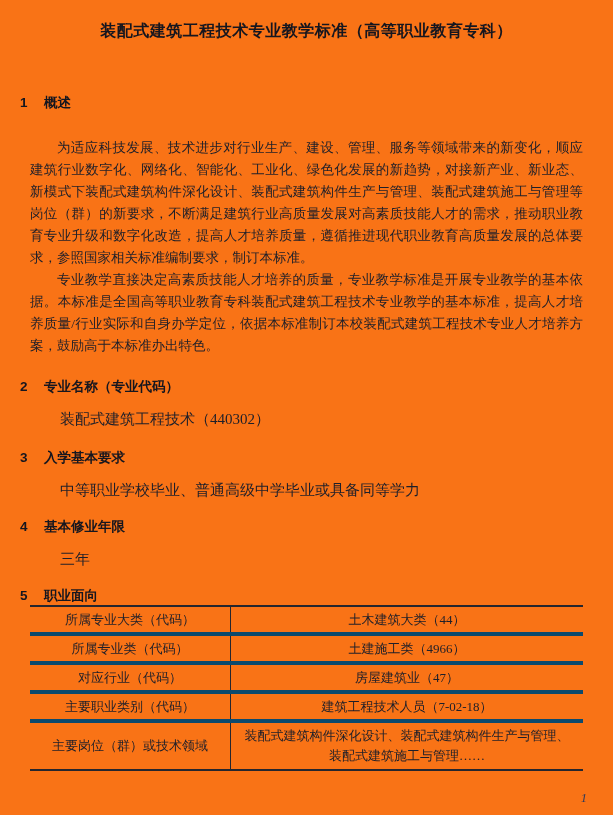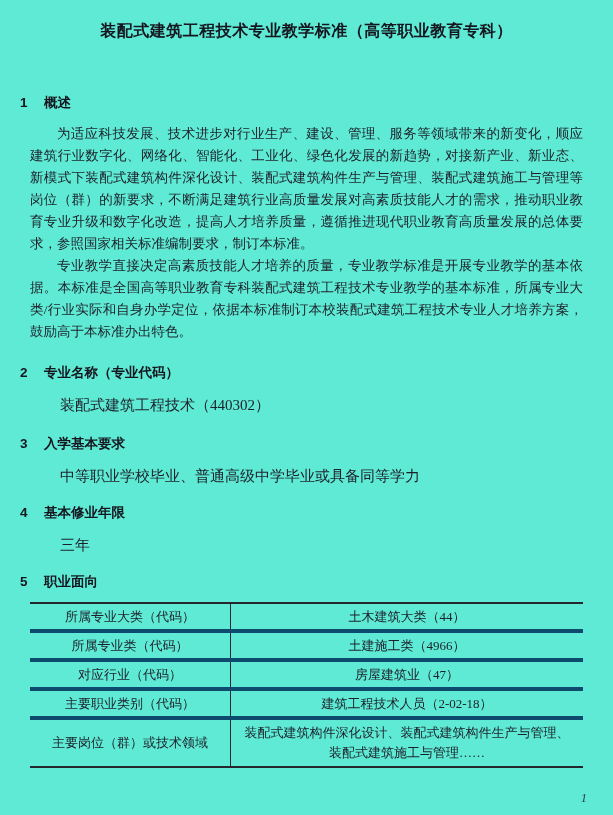--- a/index.html
+++ b/index.html
@@ -1,20 +1,20 @@
 <!DOCTYPE html>
 <html><head>
 <meta charset="utf-8">
 <style>
   html,body{margin:0;padding:0;background:#888;}
   .doc-page{
     position:relative;
     width:613px;height:815px;
     margin:0 auto;
-    background:#5eead4;
+    background:#f97316;
     font-family:"Liberation Serif","DejaVu Serif",serif;
     color:#1d1f2a;
     overflow:hidden;
     box-sizing:border-box;
   }
   .content{padding:0 30px;}
   .doc-title{
     margin:0;padding-top:21px;
     text-align:center;
     font-family:"Liberation Sans","DejaVu Sans",sans-serif;
@@ -39,31 +39,30 @@
   .h-4{margin-top:19px;}
   .h-5{margin-top:19px;}
   .para{
     margin:0;
     font-size:13.5px;
     line-height:22px;
     text-align:justify;
     text-indent:2em;
     color:#1d1f2a;
   }
-  .para-first{margin-top:11px;}
+  .para-first{margin-top:25px;}
   .sec-body{
     margin:14px 0 0 0;
     font-size:15px;
     line-height:18px;
     text-indent:2em;
     color:#1d1f2a;
   }
   table.career{
     width:553px;
-    margin-top:11px;
     border-collapse:collapse;
     font-size:13px;
     color:#1d1f2a;
   }
   table.career{border-top:2.5px solid #25262e;border-bottom:2.5px solid #25262e;}
   table.career td{
     border-top:4px solid #0c4a6e;
     text-align:center;
     vertical-align:middle;
     padding:2px 8px;
@@ -88,21 +87,21 @@
 <div class="doc-page">
   <div class="content">
 
     <h1 class="doc-title">装配式建筑工程技术专业教学标准（高等职业教育专科）</h1>
 
     <div class="sec-heading h-1">
       <span class="sec-num">1</span>
       <span>概述</span>
     </div>
     <p class="para para-first">为适应科技发展、技术进步对行业生产、建设、管理、服务等领域带来的新变化，顺应建筑行业数字化、网络化、智能化、工业化、绿色化发展的新趋势，对接新产业、新业态、新模式下装配式建筑构件深化设计、装配式建筑构件生产与管理、装配式建筑施工与管理等岗位（群）的新要求，不断满足建筑行业高质量发展对高素质技能人才的需求，推动职业教育专业升级和数字化改造，提高人才培养质量，遵循推进现代职业教育高质量发展的总体要求，参照国家相关标准编制要求，制订本标准。</p>
-    <p class="para">专业教学直接决定高素质技能人才培养的质量，专业教学标准是开展专业教学的基本依据。本标准是全国高等职业教育专科装配式建筑工程技术专业教学的基本标准，所属专业大类/行业实际和自身办学定位，依据本标准制订本校装配式建筑工程技术专业人才培养方案，鼓励高于本标准办出特色。</p>
+    <p class="para">专业教学直接决定高素质技能人才培养的质量，专业教学标准是开展专业教学的基本依据。本标准是全国高等职业教育专科装配式建筑工程技术专业教学的基本标准，提高人才培养质量/行业实际和自身办学定位，依据本标准制订本校装配式建筑工程技术专业人才培养方案，鼓励高于本标准办出特色。</p>
 
     <div class="sec-heading h-2">
       <span class="sec-num">2</span>
       <span>专业名称（专业代码）</span>
     </div>
     <p class="sec-body">装配式建筑工程技术（440302）</p>
 
     <div class="sec-heading h-3">
       <span class="sec-num">3</span>
       <span>入学基本要求</span>
@@ -129,21 +128,21 @@
         <tr class="row-short">
           <td class="cell-label">所属专业类（代码）</td>
           <td class="cell-value">土建施工类（4966）</td>
         </tr>
         <tr class="row-short">
           <td class="cell-label">对应行业（代码）</td>
           <td class="cell-value">房屋建筑业（47）</td>
         </tr>
         <tr class="row-short">
           <td class="cell-label">主要职业类别（代码）</td>
-          <td class="cell-value">建筑工程技术人员（2-02-18）</td>
+          <td class="cell-value">建筑工程技术人员（7-02-18）</td>
         </tr>
         <tr class="row-tall">
           <td class="cell-label">主要岗位（群）或技术领域</td>
           <td class="cell-value">装配式建筑构件深化设计、装配式建筑构件生产与管理、装配式建筑施工与管理……</td>
         </tr>
       </tbody>
     </table>
 
   </div>
 

